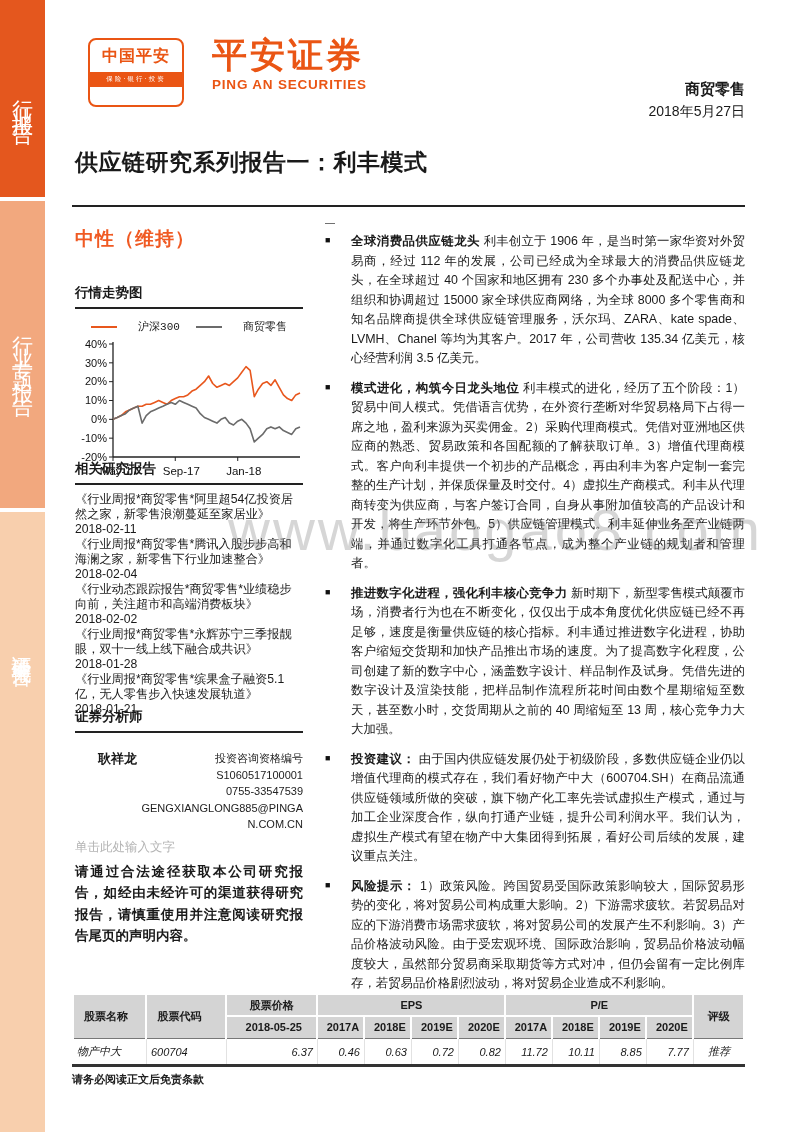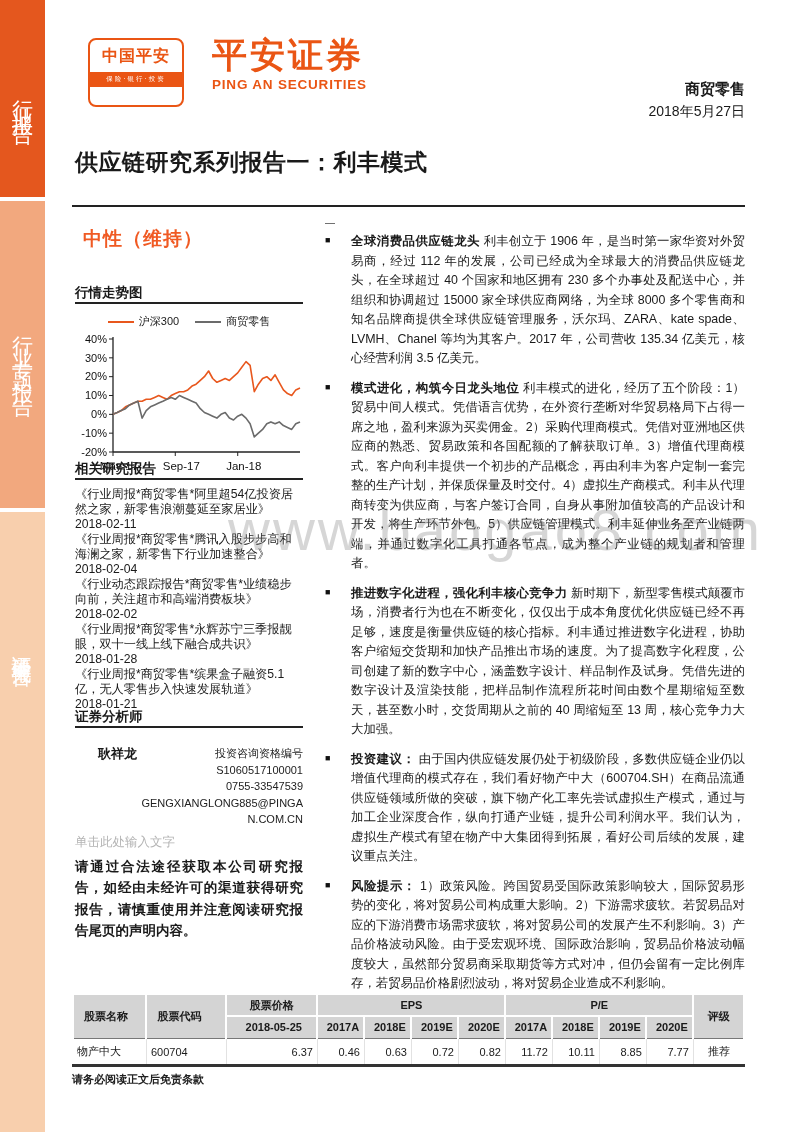--- a/index.html
+++ b/index.html
@@ -32,25 +32,25 @@
   .brand { position:absolute; left:212px; top:36px; }
   .brand-cn { color:#EA5514; font-weight:bold; font-size:35px; letter-spacing:3px; line-height:1.1; }
   .brand-en { color:#EA5514; font-weight:bold; font-size:13.5px; letter-spacing:0.8px; margin-top:2px; }
   .industry-tag { position:absolute; right:55px; top:80px; font-weight:bold; font-size:15px; }
   .report-date { position:absolute; right:55px; top:103px; font-size:14px; }
   .report-type { position:absolute; left:75px; top:117px; font-weight:bold; font-size:17px; letter-spacing:0.5px; }
   .report-title { position:absolute; left:75px; top:147px; font-weight:bold; font-size:23px; letter-spacing:0.5px;text-align:right; }
   .title-rule { position:absolute; left:72px; top:205px; width:673px; height:2px; background:#222; }
   
   .left-col { position:absolute; left:75px; top:222px; width:228px; height:720px; }
-  .rating { position:absolute; top:4px; left:8px; color:#F05A23; font-weight:bold; font-size:19px; letter-spacing:1px; }
-  .sec-head { font-weight:bold; font-size:13.5px; border-bottom:2px solid #222; }
+  .rating { position:absolute; top:4px; left:0; color:#F05A23; font-weight:bold; font-size:19px; letter-spacing:1px; }
+  .sec-head { font-weight:bold; font-size:13.5px; padding-bottom:5px; border-bottom:2px solid #222; }
   .chart-sec { position:absolute; top:62px; left:0; width:228px; }
   .legend-row { display:flex; justify-content:center; gap:16px; margin-top:10px; font-size:11px; }
-  .legend-item { display:flex; align-items:center; gap:5px; }
+  .legend-item { display:flex; align-items:center; gap:21px;font-family:Liberation Mono, monospace; }
   .legend-swatch { display:inline-block; width:26px; height:2px; }
   .reports-sec { position:absolute; top:238px; left:0; width:228px; }
   .report-item { font-size:12.2px; line-height:15px; margin-top:0; }
   .reports-list { margin-top:7px; }
   .analyst-sec { position:absolute; top:486px; left:0; width:228px; }
   .analyst-row { display:flex; margin-top:17px;text-align:right; }
   .analyst-name { width:62px; font-weight:bold; font-size:13px; }
   .analyst-details { width:166px; font-size:11px; line-height:16.5px; color:#222; }
   .analyst-email { word-break:break-all; }
   .placeholder-text { color:#b4b4b4; font-size:12.5px; margin-top:6px; }
@@ -65,21 +65,21 @@
   
   .stock-table-wrap { position:absolute; left:72px; top:993px; width:673px; }
   table.stock { width:100%; border-collapse:collapse; font-size:11px; border-top:2px solid #3a3a3a; }
   table.stock th {
     background:#d4d4d4; font-weight:bold; border:2px solid #fff;
     height:22px; text-align:center; padding:0 4px;
   }
   table.stock th.th-left { text-align:left; padding-left:10px; }
   table.stock .hdr-bottom th { border-bottom:1.5px solid #777;padding-left:8px; }
   table.stock th[rowspan] { border-bottom:1.5px solid #777; }
-  table.stock td { height:27px; border-bottom:1px solid #999; border-right:1px solid #e2e2e2; padding:0 4px; }
+  table.stock td { height:27px; border-bottom:1px solid #999; border-right:1px solid #e2e2e2; padding:0 4px;font-style:italic; }
   table.stock td:last-child { border-right:none; }
   td.cell-left { text-align:left; padding-left:10px; }
   td.cell-num { text-align:right; padding-right:16px; }
   td.cell-center { text-align:center; }
   
   .footer-rule { position:absolute; left:72px; top:1064px; width:673px; height:2.5px; background:#333; }
   .footer-text { position:absolute; left:72px; top:1072px; font-size:11px; font-weight:bold; color:#222; }
   
   .watermark {
     position:absolute; left:228px; top:496px; font-size:58px; letter-spacing:3px;

